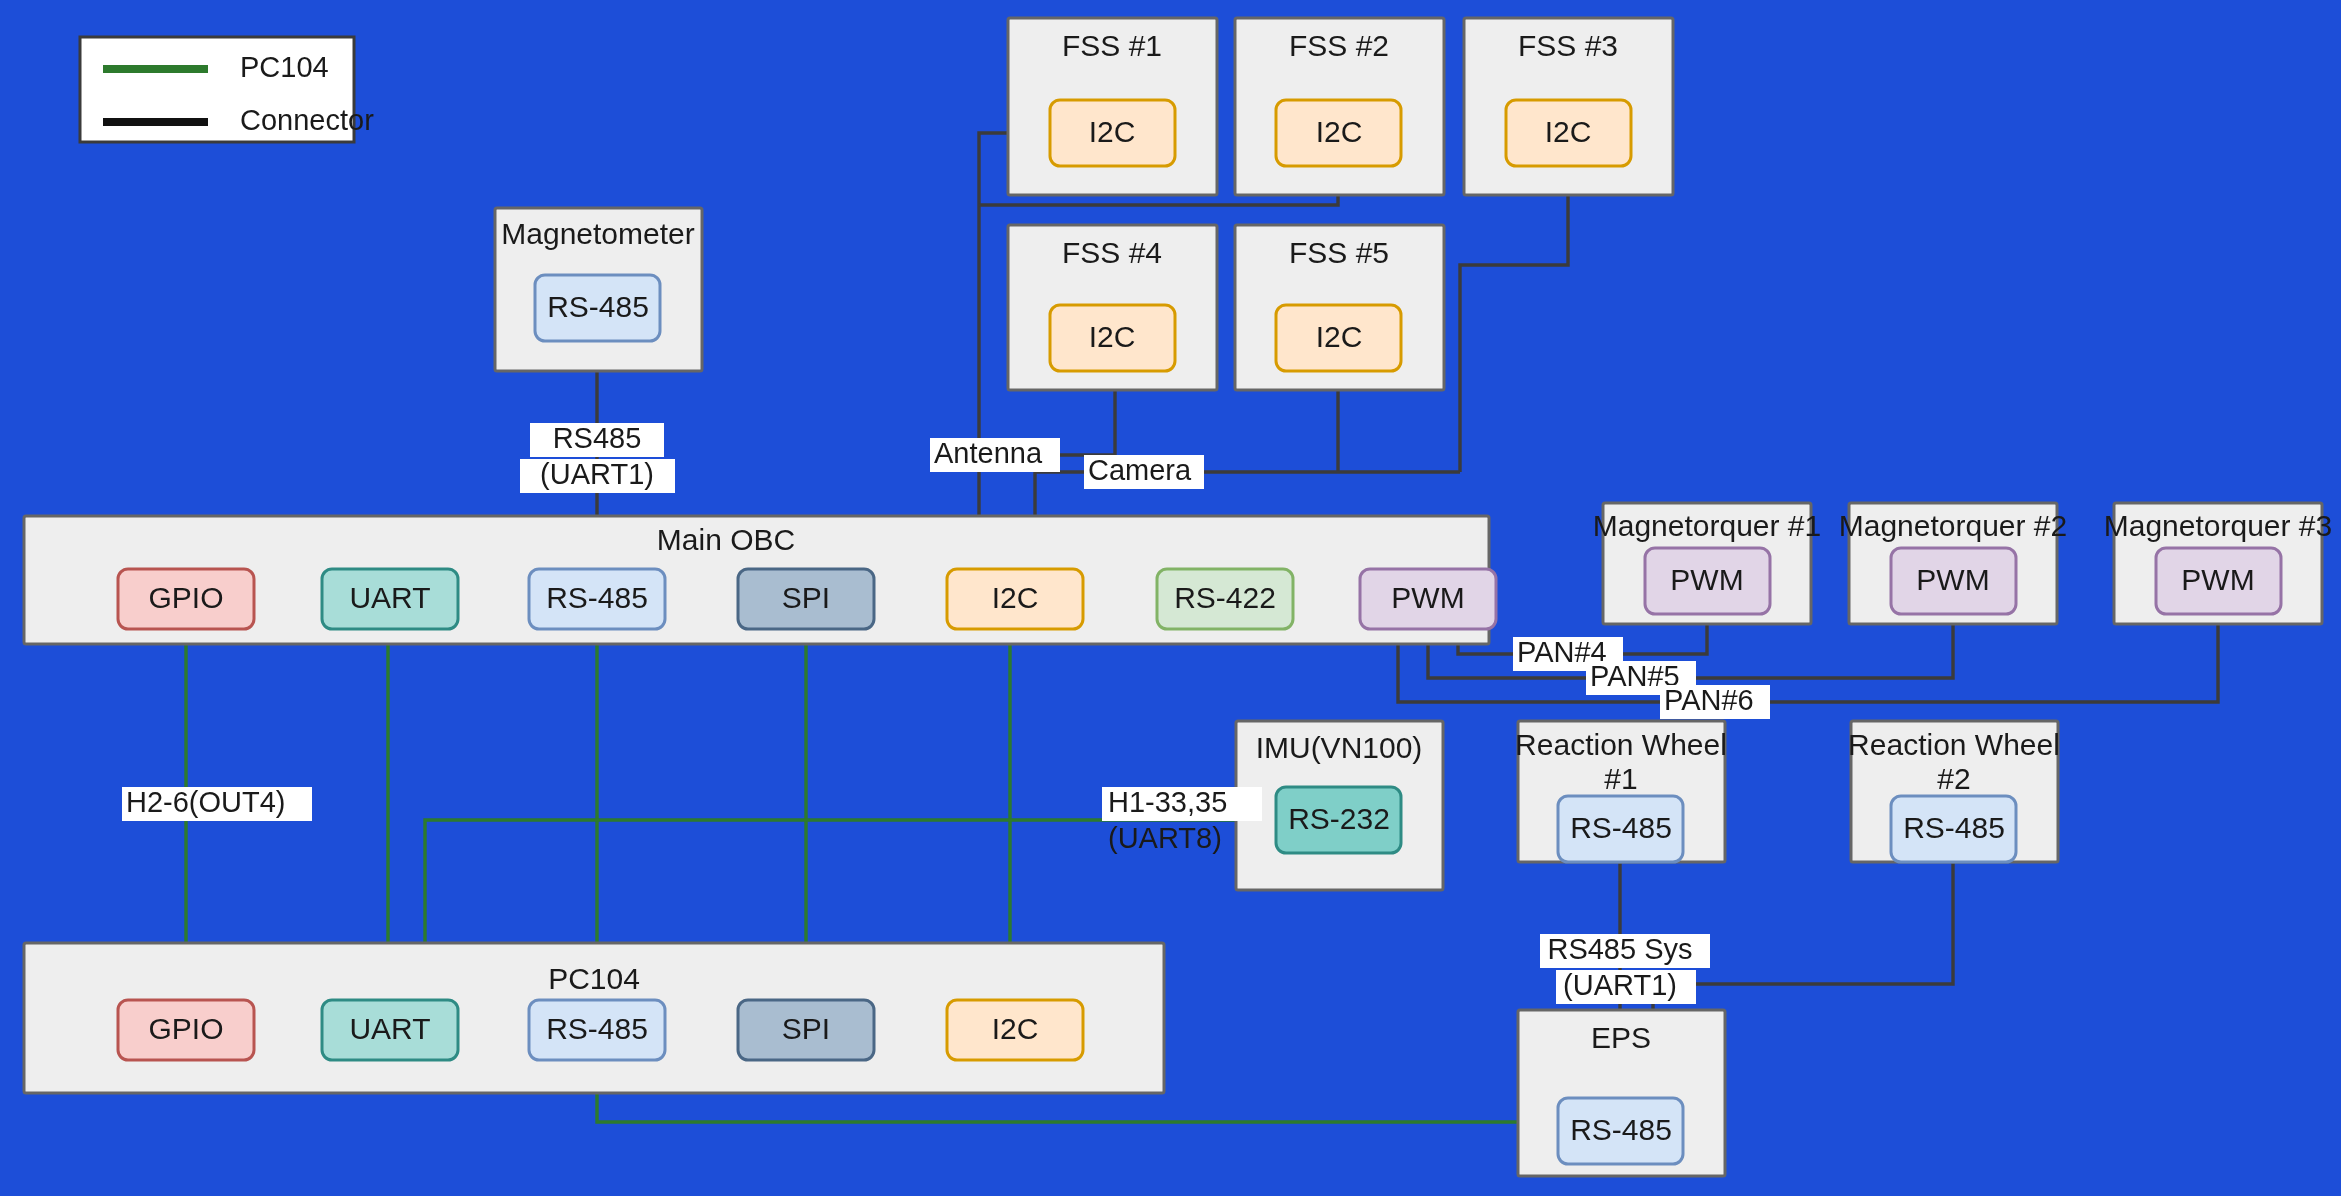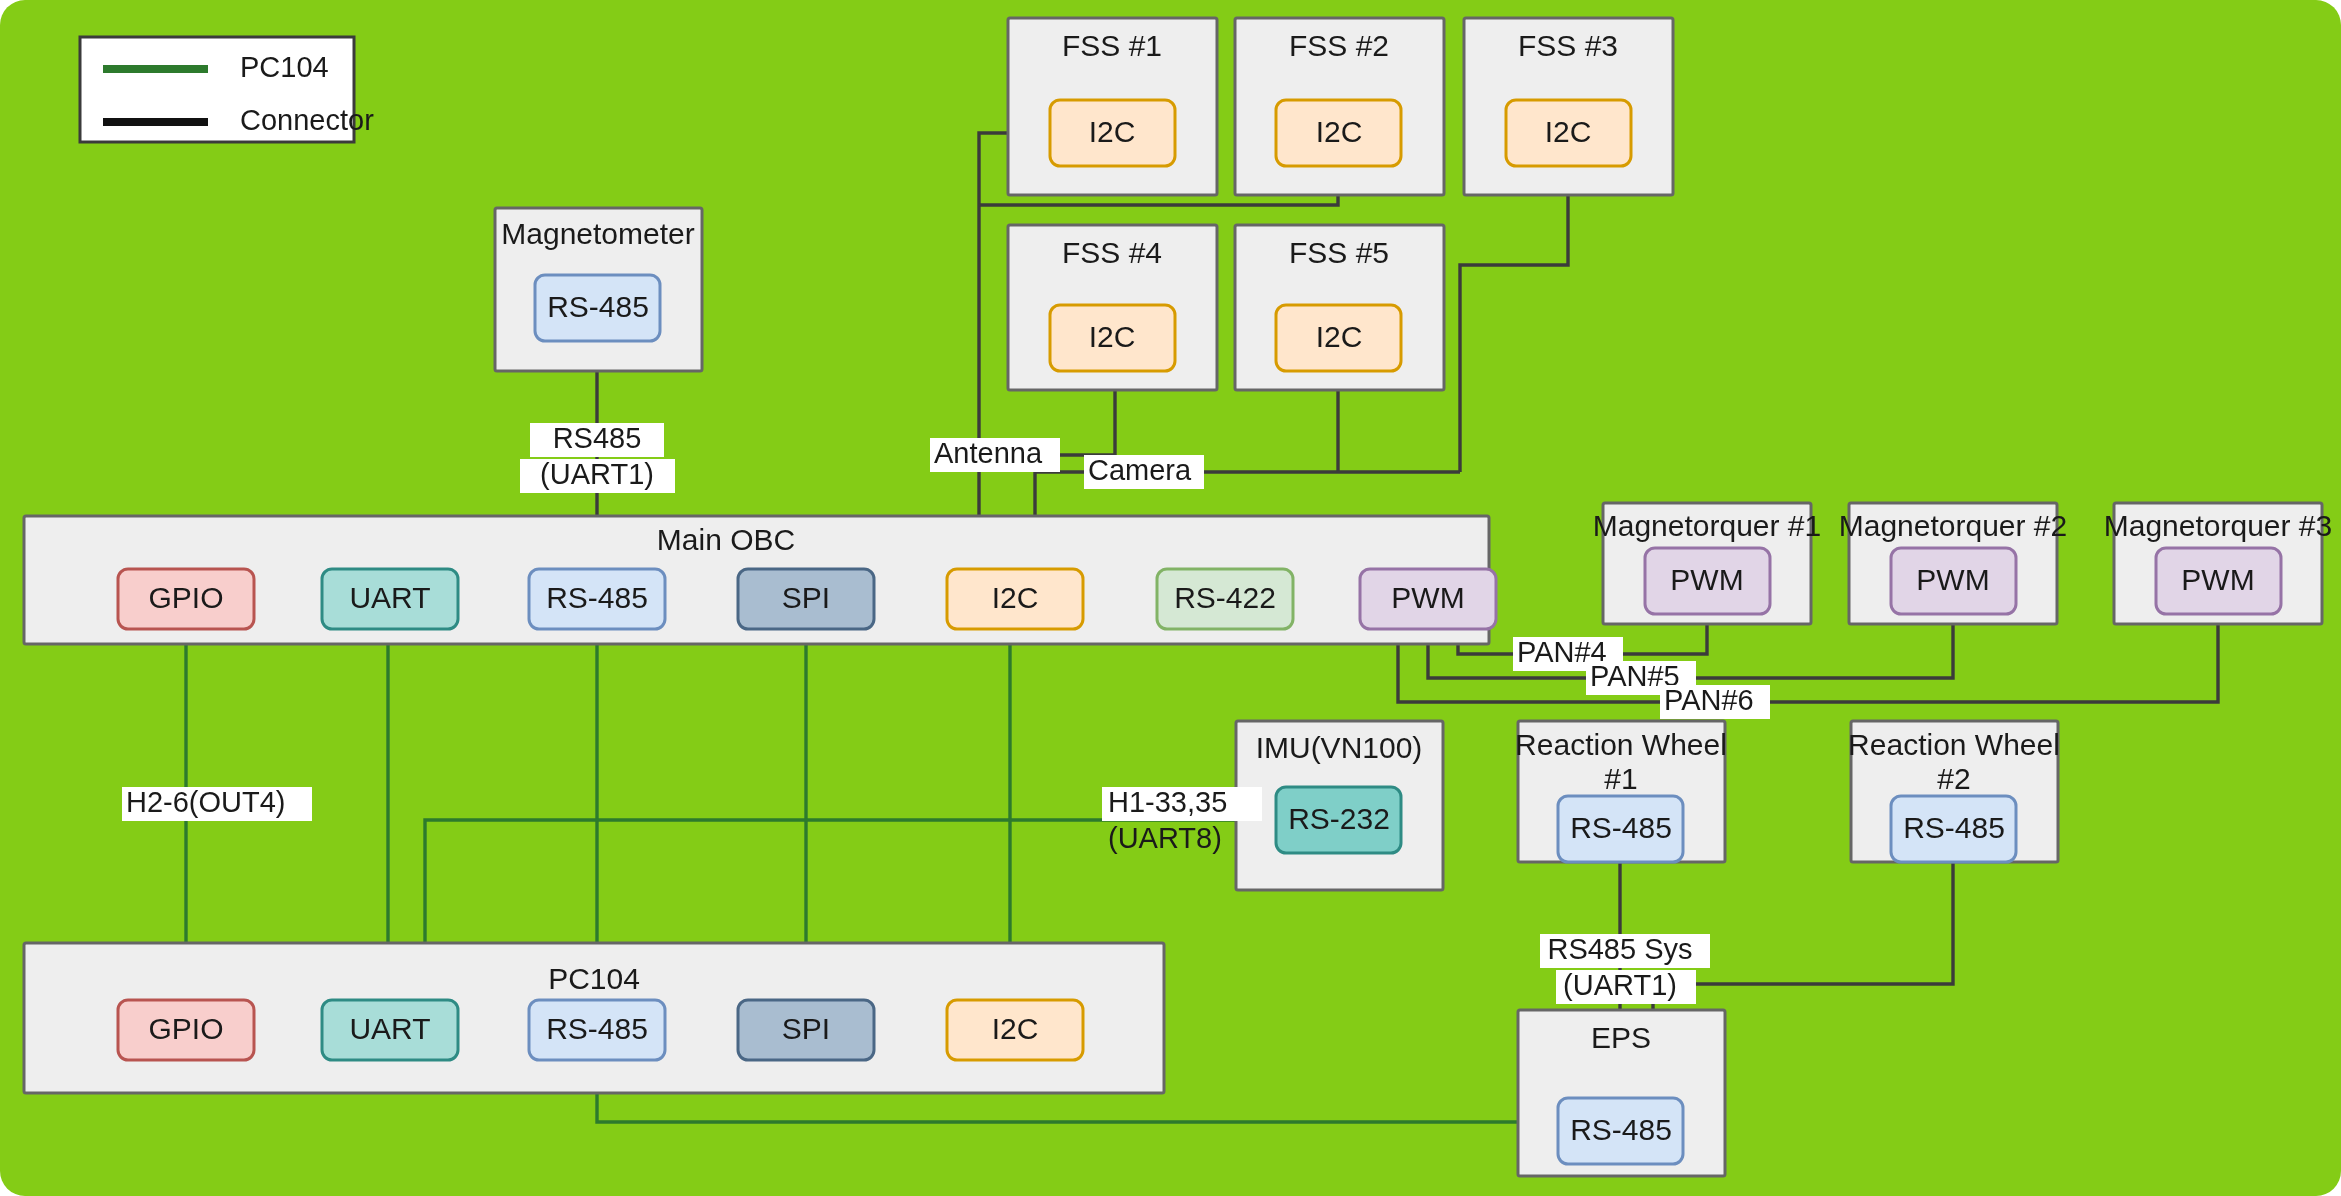--- a/index.html
+++ b/index.html
@@ -1,17 +1,17 @@
 <!DOCTYPE html>
 <html><head>
 <meta charset="utf-8">
 <style>
   html,body{margin:0;padding:0;background:#ffffff;}
   body{font-family:"Liberation Sans",sans-serif;}
-  #stage{position:relative;width:2341px;height:1196px;background:#84cc16;overflow:hidden;border-radius:25px;}
+  #stage{position:relative;width:2341px;height:1196px;background:#1d4ed8;overflow:hidden;}
   svg{position:absolute;left:0;top:0;width:2341px;height:1196px;}
   .grp-rect{fill:#eeeeee;stroke:#666666;stroke-width:3;}
   .grp-label{font-size:30px;fill:#1a1a1a;text-anchor:middle;dominant-baseline:middle;}
   .port-label{font-size:30px;fill:#1a1a1a;text-anchor:middle;dominant-baseline:middle;}
   .edge-label{font-size:29px;fill:#1a1a1a;dominant-baseline:middle;}
   .legend-label{font-size:29px;fill:#1a1a1a;dominant-baseline:middle;}
   .wire-conn{stroke:#3b3b3b;stroke-width:3.4;fill:none;stroke-linecap:butt;}
   .wire-pc104{stroke:#2d7a2d;stroke-width:3.4;fill:none;stroke-linecap:butt;}
   .legend-box{fill:#ffffff;stroke:#3b3b3b;stroke-width:3;}
   .lg-green{stroke:#2d7a2d;stroke-width:8;}

